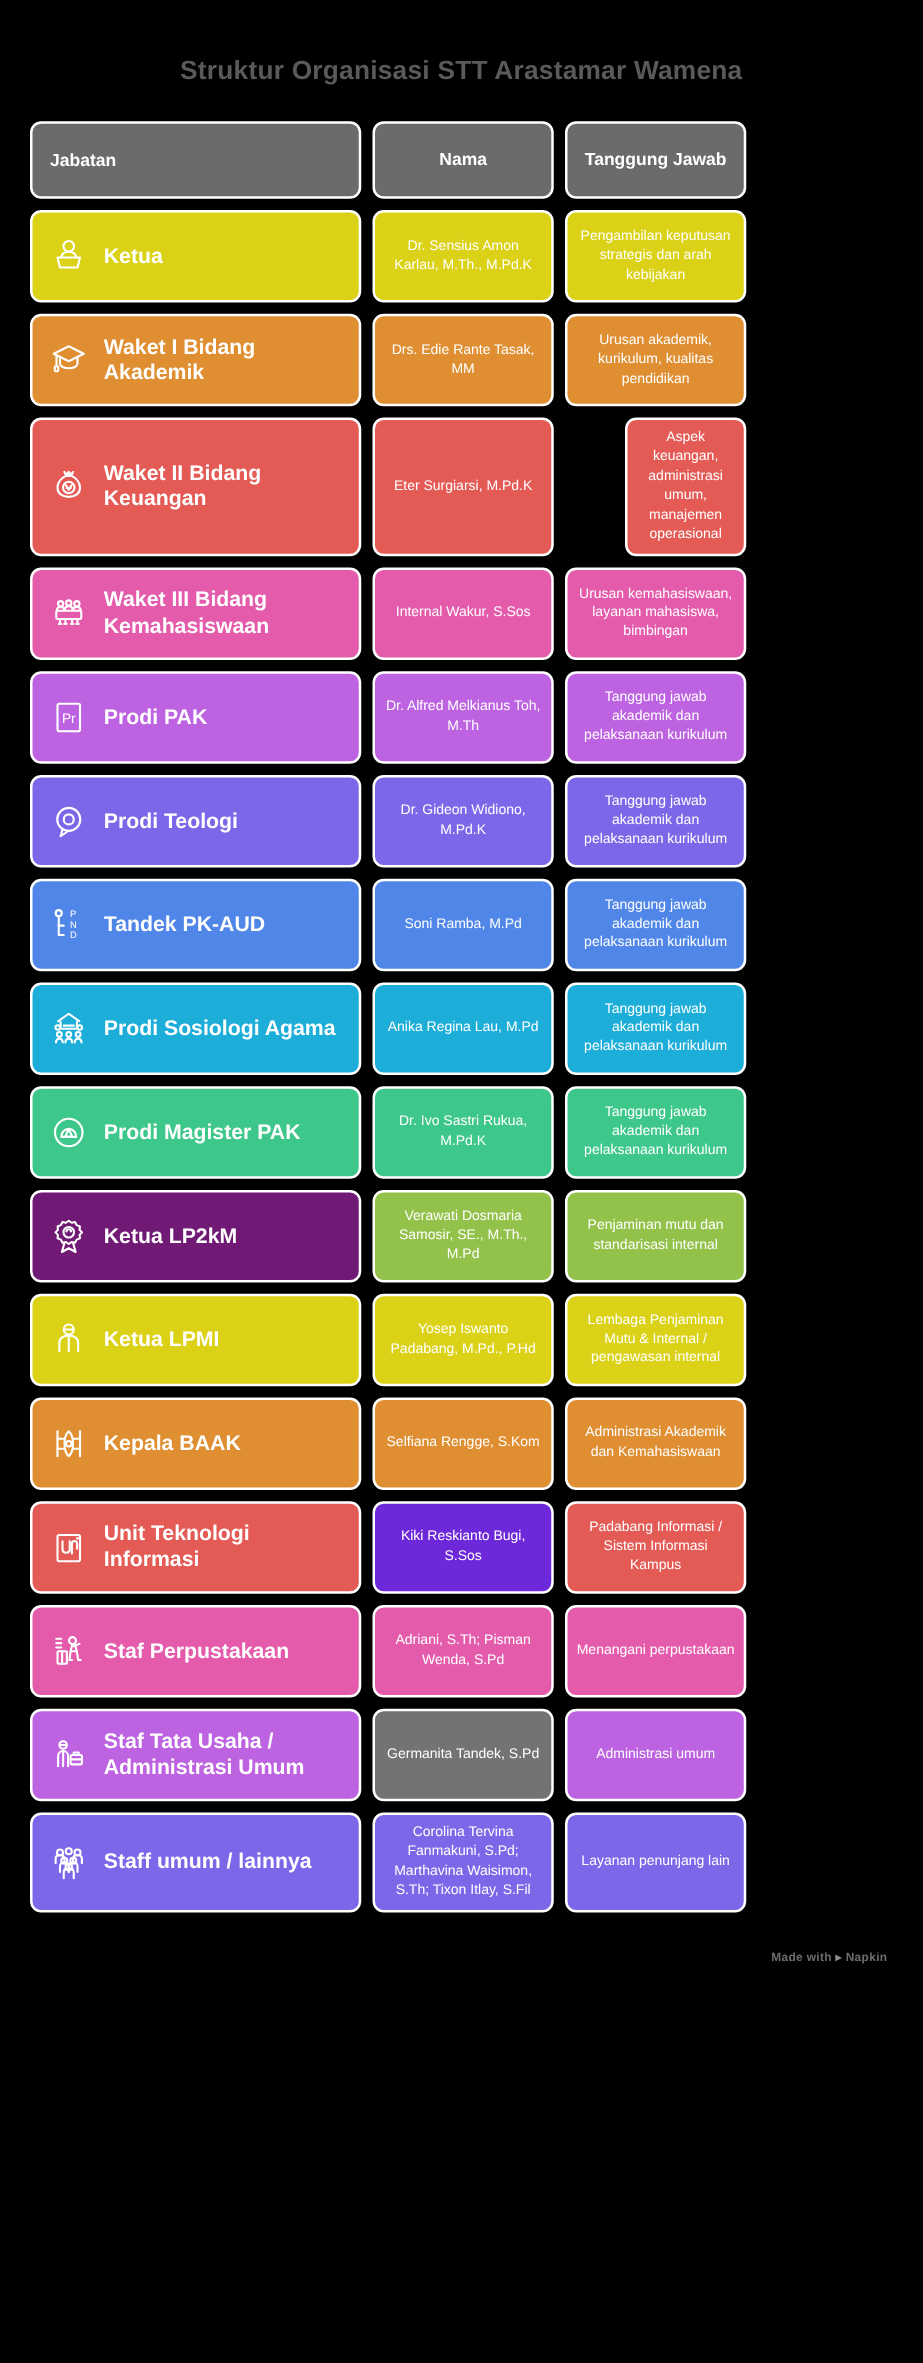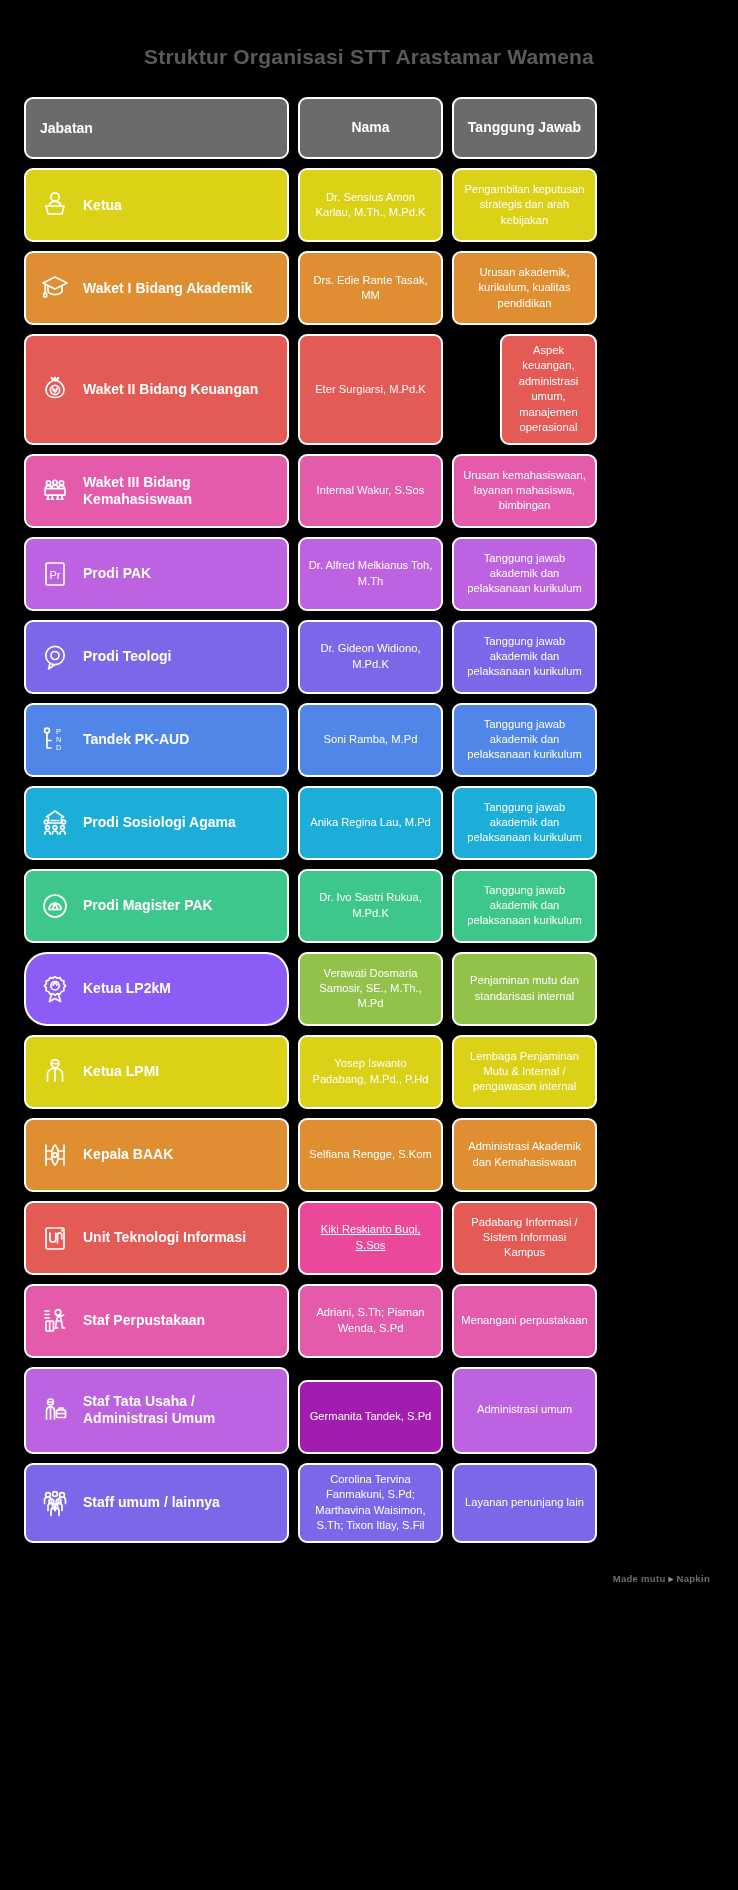--- a/index.html
+++ b/index.html
@@ -71,21 +71,21 @@
   
   .row.data .cell {
     min-height: 74px;
   }
   .cell.jabatan {
     padding: 8px 12px;
     gap: 11px;
     min-height: 74px;
   }
   .cell.jabatan .label {
-    font-size: 14px;
+    font-size: 17px;
     font-weight: bold;
     line-height: 1.2;
   }
   .cell.nama, .cell.tanggung {
     justify-content: center;
     text-align: center;
     padding: 7px 7px;
     font-size: 11.2px;
     line-height: 1.38;
     font-weight: normal;
@@ -303,21 +303,21 @@
             <span class="label">Prodi Magister PAK</span>
           </div>
           <div class="cell nama" style="background: rgb(62, 199, 138);">
             <span>Dr. Ivo Sastri Rukua, M.Pd.K</span>
           </div>
           <div class="cell tanggung" style="background: rgb(62, 199, 138);">
             <span>Tanggung jawab akademik dan pelaksanaan kurikulum</span>
           </div>
         </div>
         <div class="row data">
-          <div class="cell jabatan" style="background: #8b5cf6; border-radius: 23px;">
+          <div class="cell jabatan" style="background: #701a75;">
             <span class="icon">
               <svg width="34" height="34" viewBox="0 0 34 34" fill="none" stroke="#fff" stroke-width="1.7" stroke-linecap="round" stroke-linejoin="round">
                 <path d="M17 4.6 l2.3 1.6 2.7-.6 1.3 2.5 2.6 1 -.2 2.8 1.9 2 -1.9 2 .2 2.8 -2.6 1 -1.3 2.5 -2.7-.6 -2.3 1.6 -2.3-1.6 -2.7 .6 -1.3-2.5 -2.6-1 .2-2.8 -1.9-2 1.9-2 -.2-2.8 2.6-1 1.3-2.5 2.7 .6z"></path>
                 <circle cx="17" cy="13.8" r="4.2"></circle>
                 <path d="M15.2 13.2a1.8 1.8 0 0 1 3.6 0"></path>
                 <path d="M13.6 22.2 L11.5 29.6 l5.5-3 5.5 3 -2.1-7.4"></path>
               </svg>
             </span>
             <span class="label">Ketua LP2kM</span>
           </div>
@@ -372,21 +372,21 @@
             <span class="icon">
               <svg width="34" height="34" viewBox="0 0 34 34" fill="none" stroke="#fff" stroke-width="1.7" stroke-linecap="round" stroke-linejoin="round">
                 <rect x="8" y="7" width="18" height="21" rx="1.4"></rect>
                 <path d="M12 12v6.2c0 1.8 1.3 3 2.9 3s2.9-1.2 2.9-3V12"></path>
                 <path d="M19.5 21.8V14c0-1.3 1-2.2 2.1-2.2s2.1 .9 2.1 2.2v4"></path>
                 <circle cx="24" cy="9.6" r="1.1" fill="#fff" stroke="none"></circle>
               </svg>
             </span>
             <span class="label">Unit Teknologi Informasi</span>
           </div>
-          <div class="cell nama" style="background: #ec4899; text-decoration: underline;">
+          <div class="cell nama" style="background: #6d28d9;">
             <span>Kiki Reskianto Bugi, S.Sos</span>
           </div>
           <div class="cell tanggung" style="background: rgb(228, 90, 85);">
             <span>Padabang Informasi / Sistem Informasi Kampus</span>
           </div>
         </div>
         <div class="row data">
           <div class="cell jabatan" style="background: rgb(228, 91, 171);">
             <span class="icon">
               <svg width="34" height="34" viewBox="0 0 34 34" fill="none" stroke="#fff" stroke-width="1.7" stroke-linecap="round" stroke-linejoin="round">
@@ -418,21 +418,21 @@
                 <path d="M10.3 9h4.4"></path>
                 <path d="M8.5 26V18c0-2.6 1.8-4.2 4-4.2s4 1.6 4 4.2v8"></path>
                 <path d="M12.5 14v12"></path>
                 <rect x="18.5" y="17" width="9" height="7.5" rx="1"></rect>
                 <path d="M21 17v-2h4v2"></path>
                 <path d="M18.5 20.5h9"></path>
               </svg>
             </span>
             <span class="label">Staf Tata Usaha / Administrasi Umum</span>
           </div>
-          <div class="cell nama" style="background: #a21caf; margin-top: 13px;">
+          <div class="cell nama" style="background: #737373;">
             <span>Germanita Tandek, S.Pd</span>
           </div>
           <div class="cell tanggung" style="background: rgb(189, 98, 224);">
             <span>Administrasi umum</span>
           </div>
         </div>
         <div class="row data">
           <div class="cell jabatan" style="background: rgb(123, 104, 232);">
             <span class="icon">
               <svg width="34" height="34" viewBox="0 0 34 34" fill="none" stroke="#fff" stroke-width="1.7" stroke-linecap="round" stroke-linejoin="round">
@@ -457,18 +457,18 @@
           </div>
           <div class="cell tanggung" style="background: rgb(123, 104, 232);">
             <span>Layanan penunjang lain</span>
           </div>
         </div>
       </div>
 
   </div>
 
   <div class="footer">
-    <span>Made mutu</span>
+    <span>Made with</span>
     <span class="tri">▸</span>
     <span>Napkin</span>
   </div>
 
 </div>
 
 </body></html>

